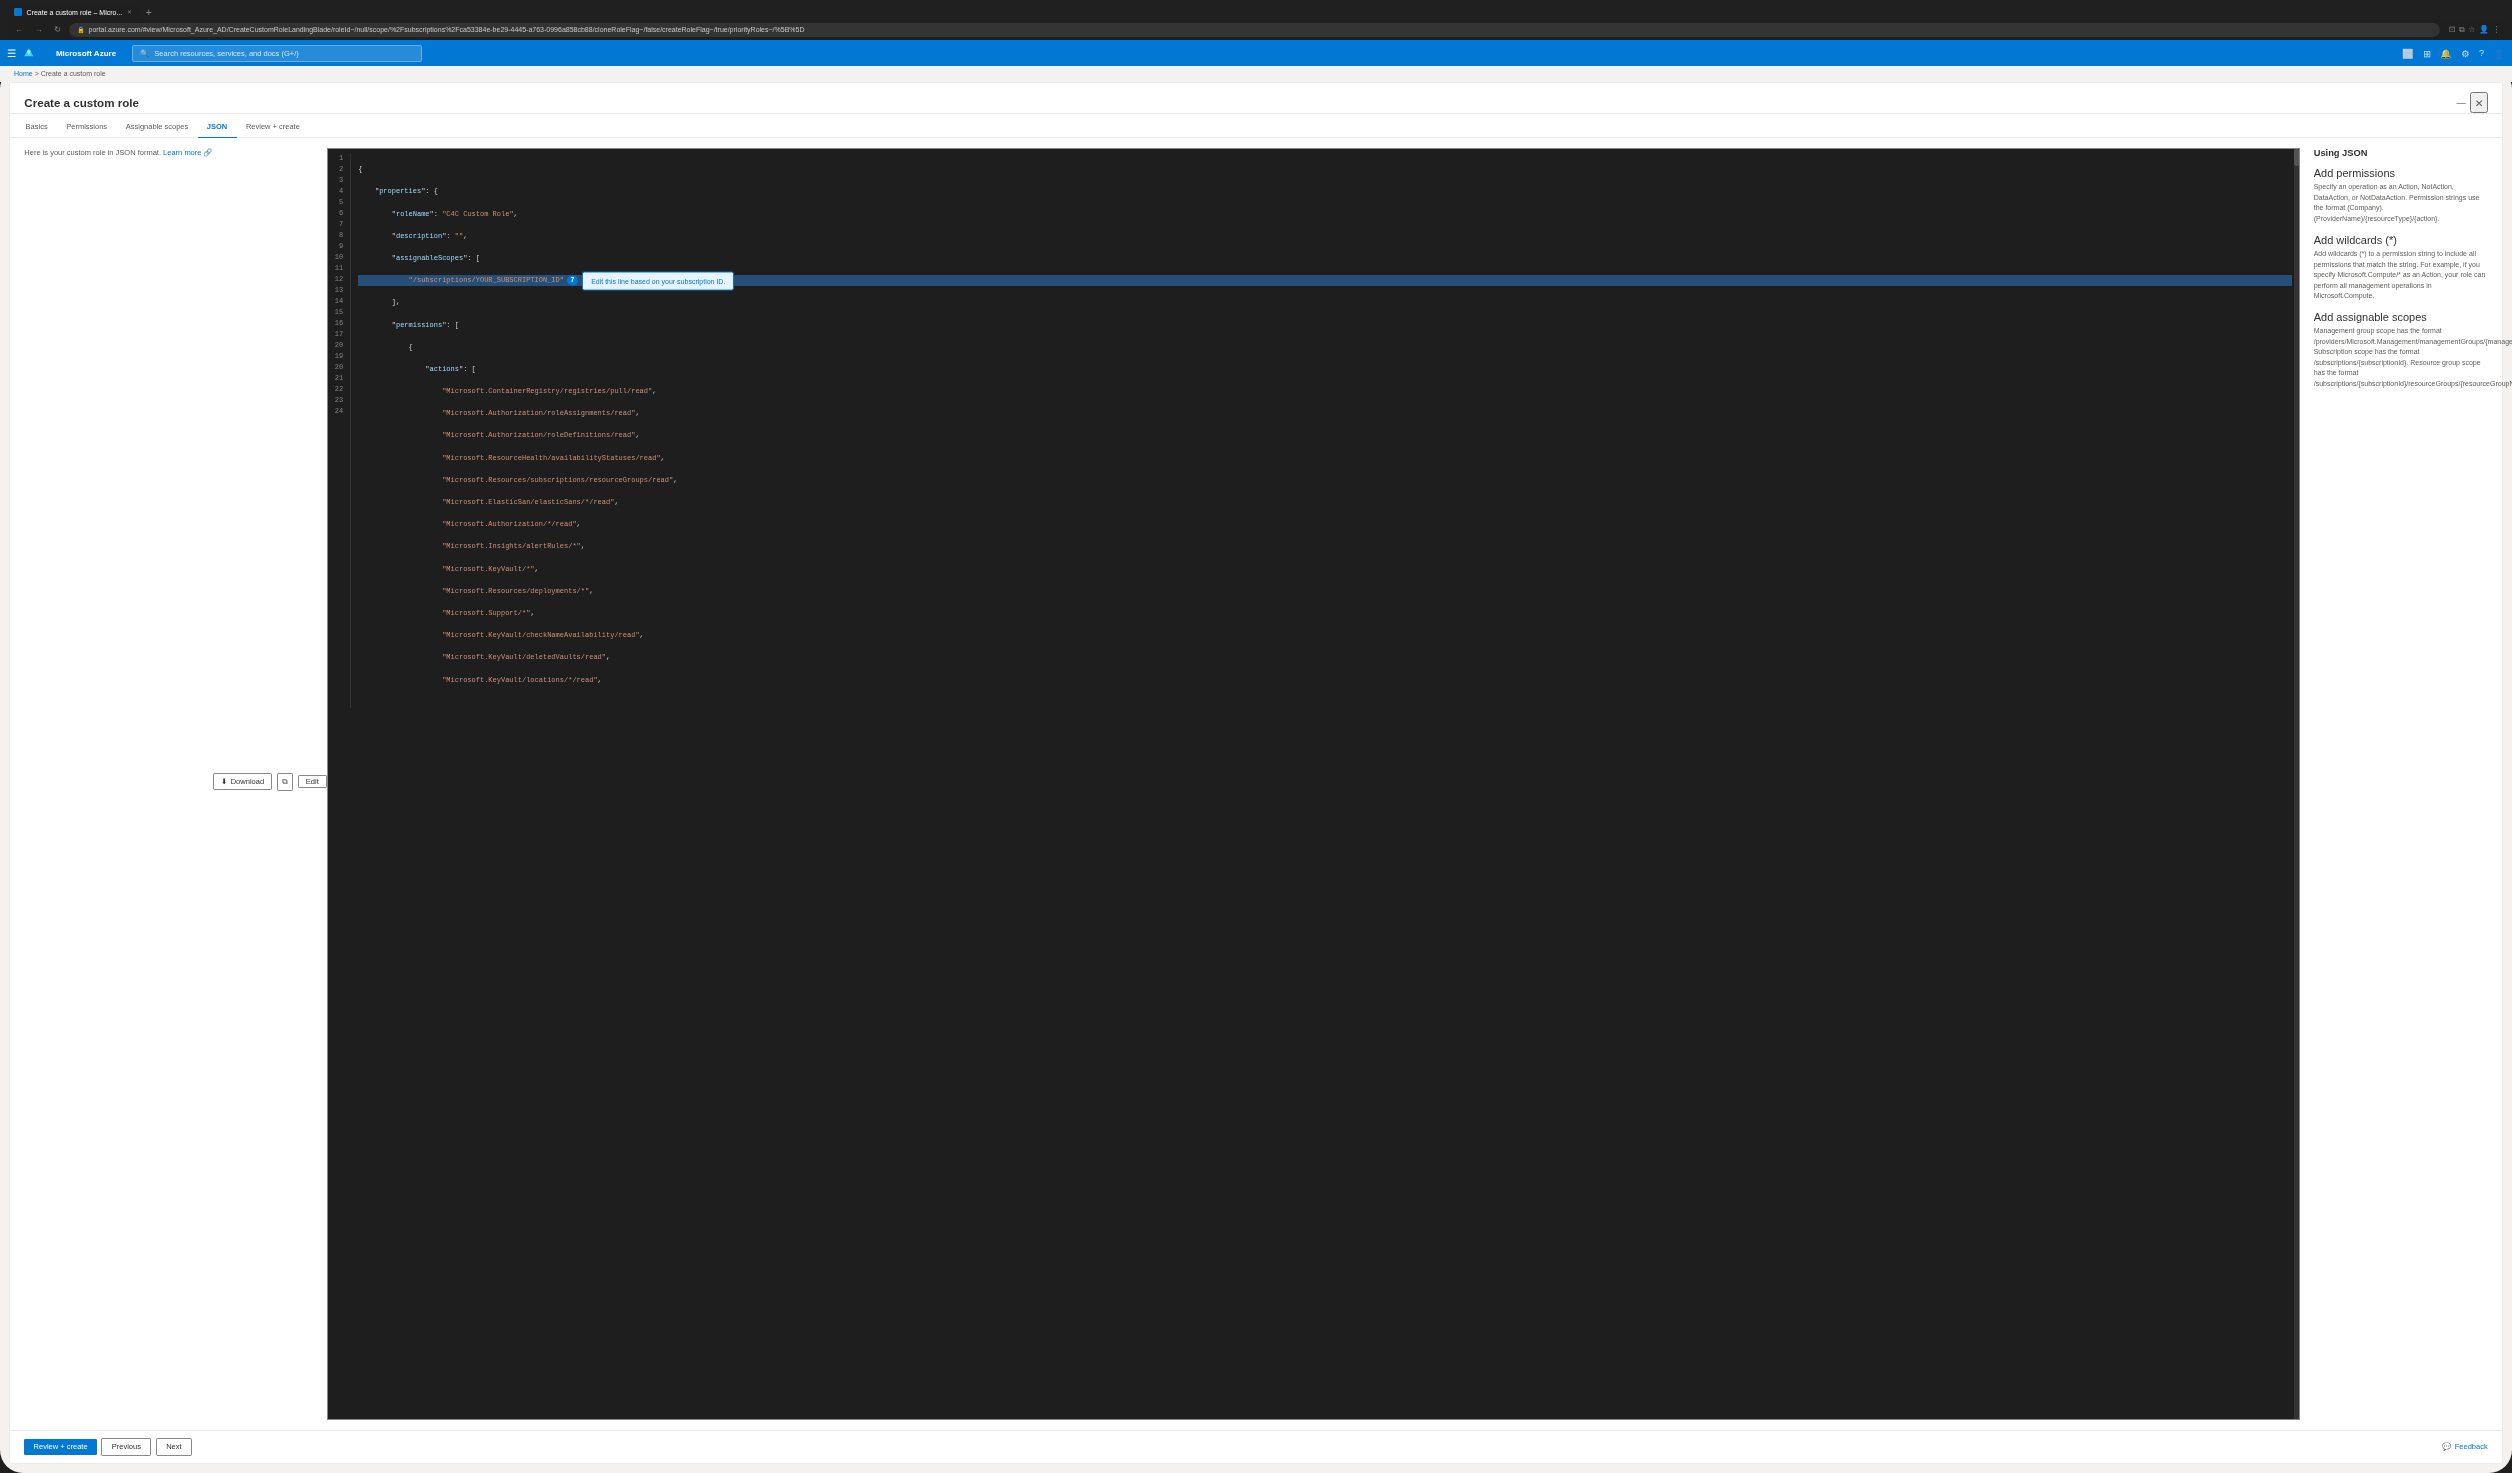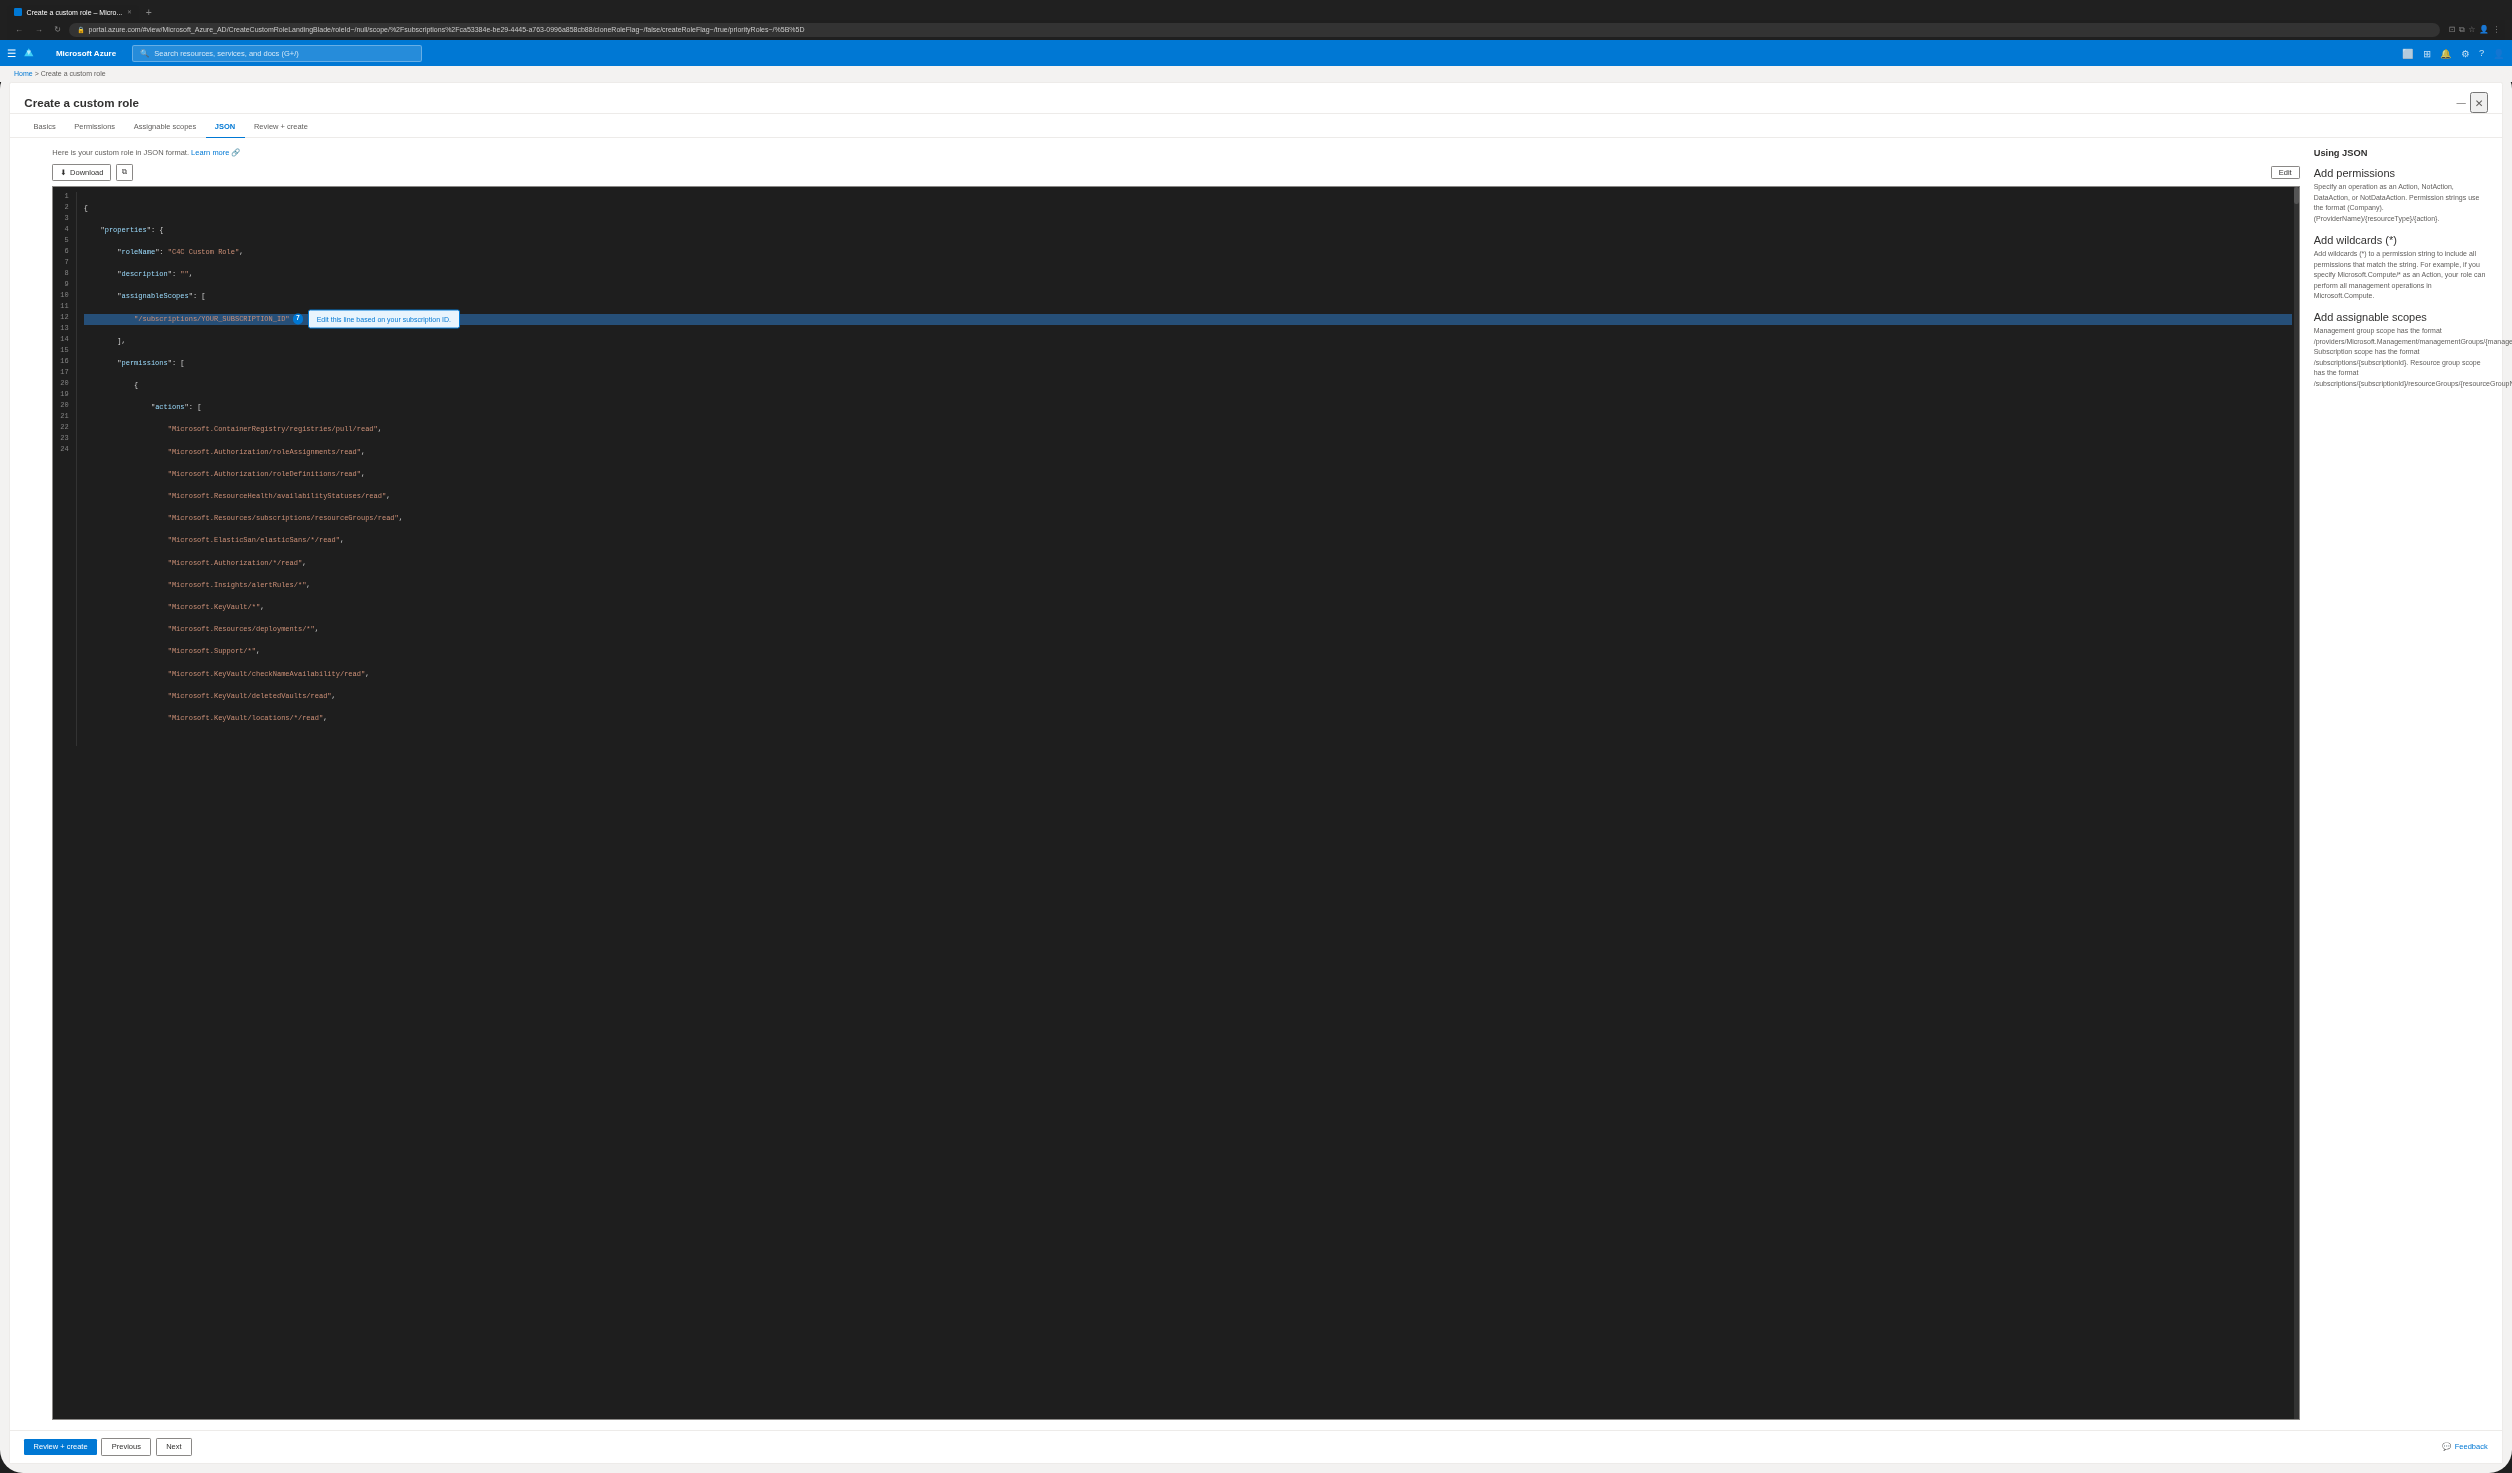--- a/index.html
+++ b/index.html
@@ -170,21 +170,21 @@
     .panel-close {
       color: #605e5c;
       font-size: 10.4px;
       cursor: pointer;
       padding: 2.3px;
     }
 
     
     .tab-nav {
       display: flex;
-      padding: 0 14px;
+      padding: 0 6px;
       border-bottom: 0.6px solid #edebe9;
       background: white;
       margin-top: 2.3px;
     }
     .tab-item {
       padding: 5.8px 9.3px;
       font-size: 7.5px;
       color: #605e5c;
       cursor: pointer;
       border-bottom: 1.2px solid transparent;
@@ -201,22 +201,21 @@
       display: flex;
       flex: 1;
       padding: 9.3px 14px;
       gap: 14px;
     }
 
     
     .json-section {
       flex: 1;
       display: flex;
-      flex-direction: column;
-      margin-left: 28px;
+      flex-direction: row;
     }
     .json-description {
       font-size: 7.5px;
       color: #605e5c;
       margin-bottom: 7px;
     }
     .json-description a { color: #0078d4; text-decoration: none; }
     .json-toolbar {
       display: flex;
       align-items: center;

